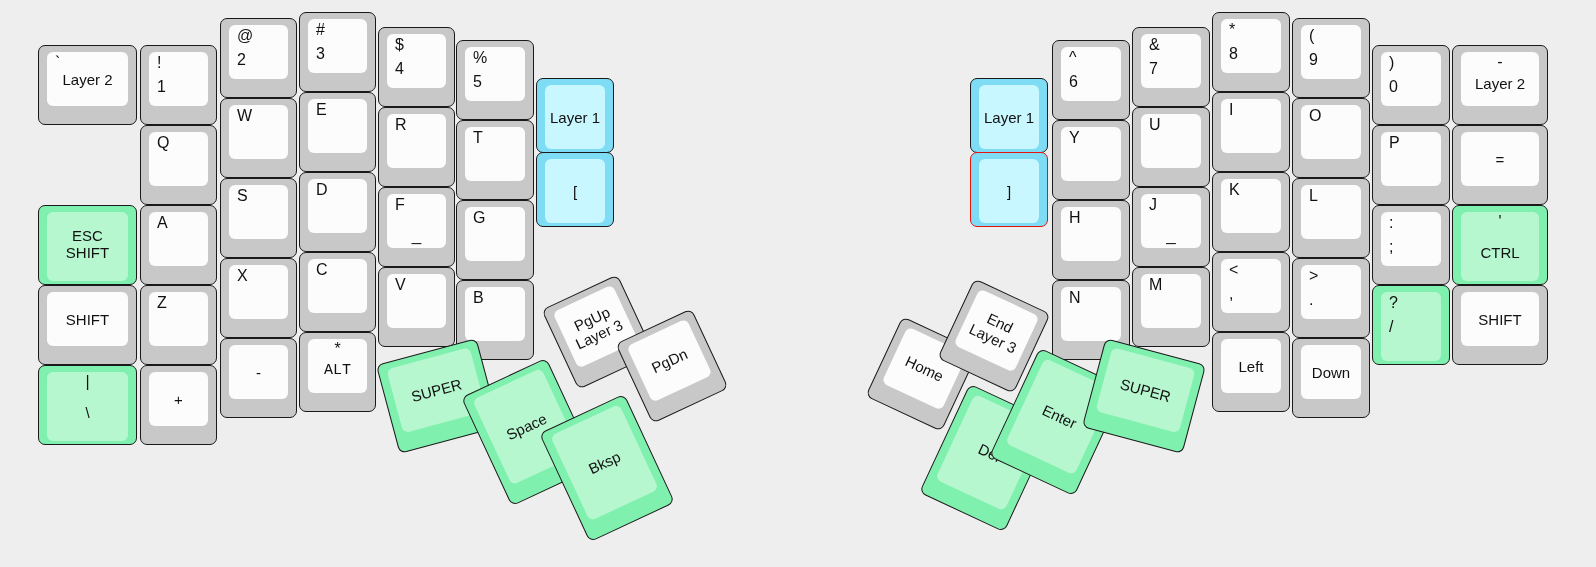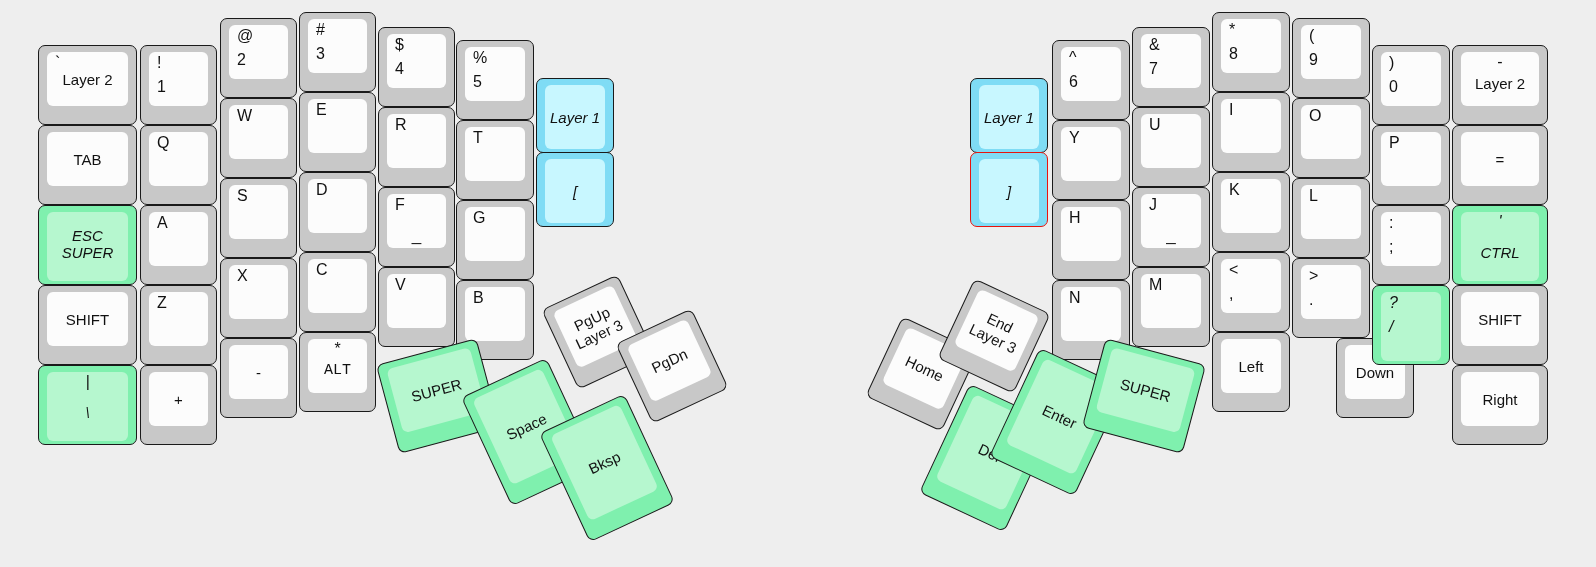--- a/index.html
+++ b/index.html
@@ -22,21 +22,21 @@
     bottom:18px;                  
     box-sizing:border-box;
     border-radius:6px;
     background:#fcfcfc;
     display:flex;
     flex-direction:column;
     align-items:flex-start;
     justify-content:flex-start;
   }
   
-  .key.flat .cap{bottom:3px;font-style:italic;}
+  .key.flat .cap{bottom:3px;}
   
   .key.green{background:#7ff0ae;}
   .key.green .cap{background:#b6f7cf;}
   .key.cyan{background:#7fdcf5;}
   .key.cyan .cap{background:#c8f7ff;}
   .key.sel{border-color:#e8130c;}
 
   
   .cap .top{
     position:absolute;top:3px;left:8px;
@@ -67,29 +67,24 @@
 </head>
 <body>
 
 <div id="kb">
     <div class="key" style="left: 38px; top: 45px; width: 99px; height: 80px;">
       <div class="cap">
         <div class="top">`</div>
         <div class="ctr">Layer 2</div>
       </div>
     </div>
-    <div class="key" style="left: 38px; top: 125px; width: 99px; height: 80px;">
-      <div class="cap">
-        <div class="ctr">TAB</div>
-      </div>
-    </div>
     <div class="key green flat" style="left: 38px; top: 205px; width: 99px; height: 80px;">
       <div class="cap">
         <div class="ctr two">ESC
-SUPER</div>
+SHIFT</div>
       </div>
     </div>
     <div class="key" style="left: 38px; top: 285px; width: 99px; height: 80px;">
       <div class="cap">
         <div class="ctr">SHIFT</div>
       </div>
     </div>
     <div class="key green flat" style="left: 38px; top: 365px; width: 99px; height: 80px;">
       <div class="cap">
         <div class="tctr">|</div>
@@ -349,21 +344,21 @@
       <div class="cap">
         <div class="top">L</div>
       </div>
     </div>
     <div class="key" style="left: 1292px; top: 258px; width: 78px; height: 80px;">
       <div class="cap">
         <div class="top">&gt;</div>
         <div class="bot">.</div>
       </div>
     </div>
-    <div class="key" style="left: 1292px; top: 338px; width: 78px; height: 80px; margin-left: 44px;">
+    <div class="key" style="left: 1292px; top: 338px; width: 78px; height: 80px;">
       <div class="cap">
         <div class="ctr">Down</div>
       </div>
     </div>
     <div class="key" style="left: 1372px; top: 45px; width: 78px; height: 80px;">
       <div class="cap">
         <div class="top">)</div>
         <div class="bot">0</div>
       </div>
     </div>
@@ -397,25 +392,20 @@
     </div>
     <div class="key green flat" style="left: 1452px; top: 205px; width: 96px; height: 80px;">
       <div class="cap">
         <div class="tctr">'</div>
         <div class="ctr" style="top: 58%;">CTRL</div>
       </div>
     </div>
     <div class="key" style="left: 1452px; top: 285px; width: 96px; height: 80px;">
       <div class="cap">
         <div class="ctr">SHIFT</div>
-      </div>
-    </div>
-    <div class="key" style="left: 1452px; top: 365px; width: 96px; height: 80px;">
-      <div class="cap">
-        <div class="ctr">Right</div>
       </div>
     </div>
     <div class="key rot" style="left: 880px; top: 330px; width: 84px; height: 88px; transform: rotate(25deg);">
       <div class="cap">
         <div class="ctr">Home</div>
       </div>
     </div>
     <div class="key rot" style="left: 952px; top: 292px; width: 84px; height: 88px; transform: rotate(25deg);">
       <div class="cap">
         <div class="ctr two">End

